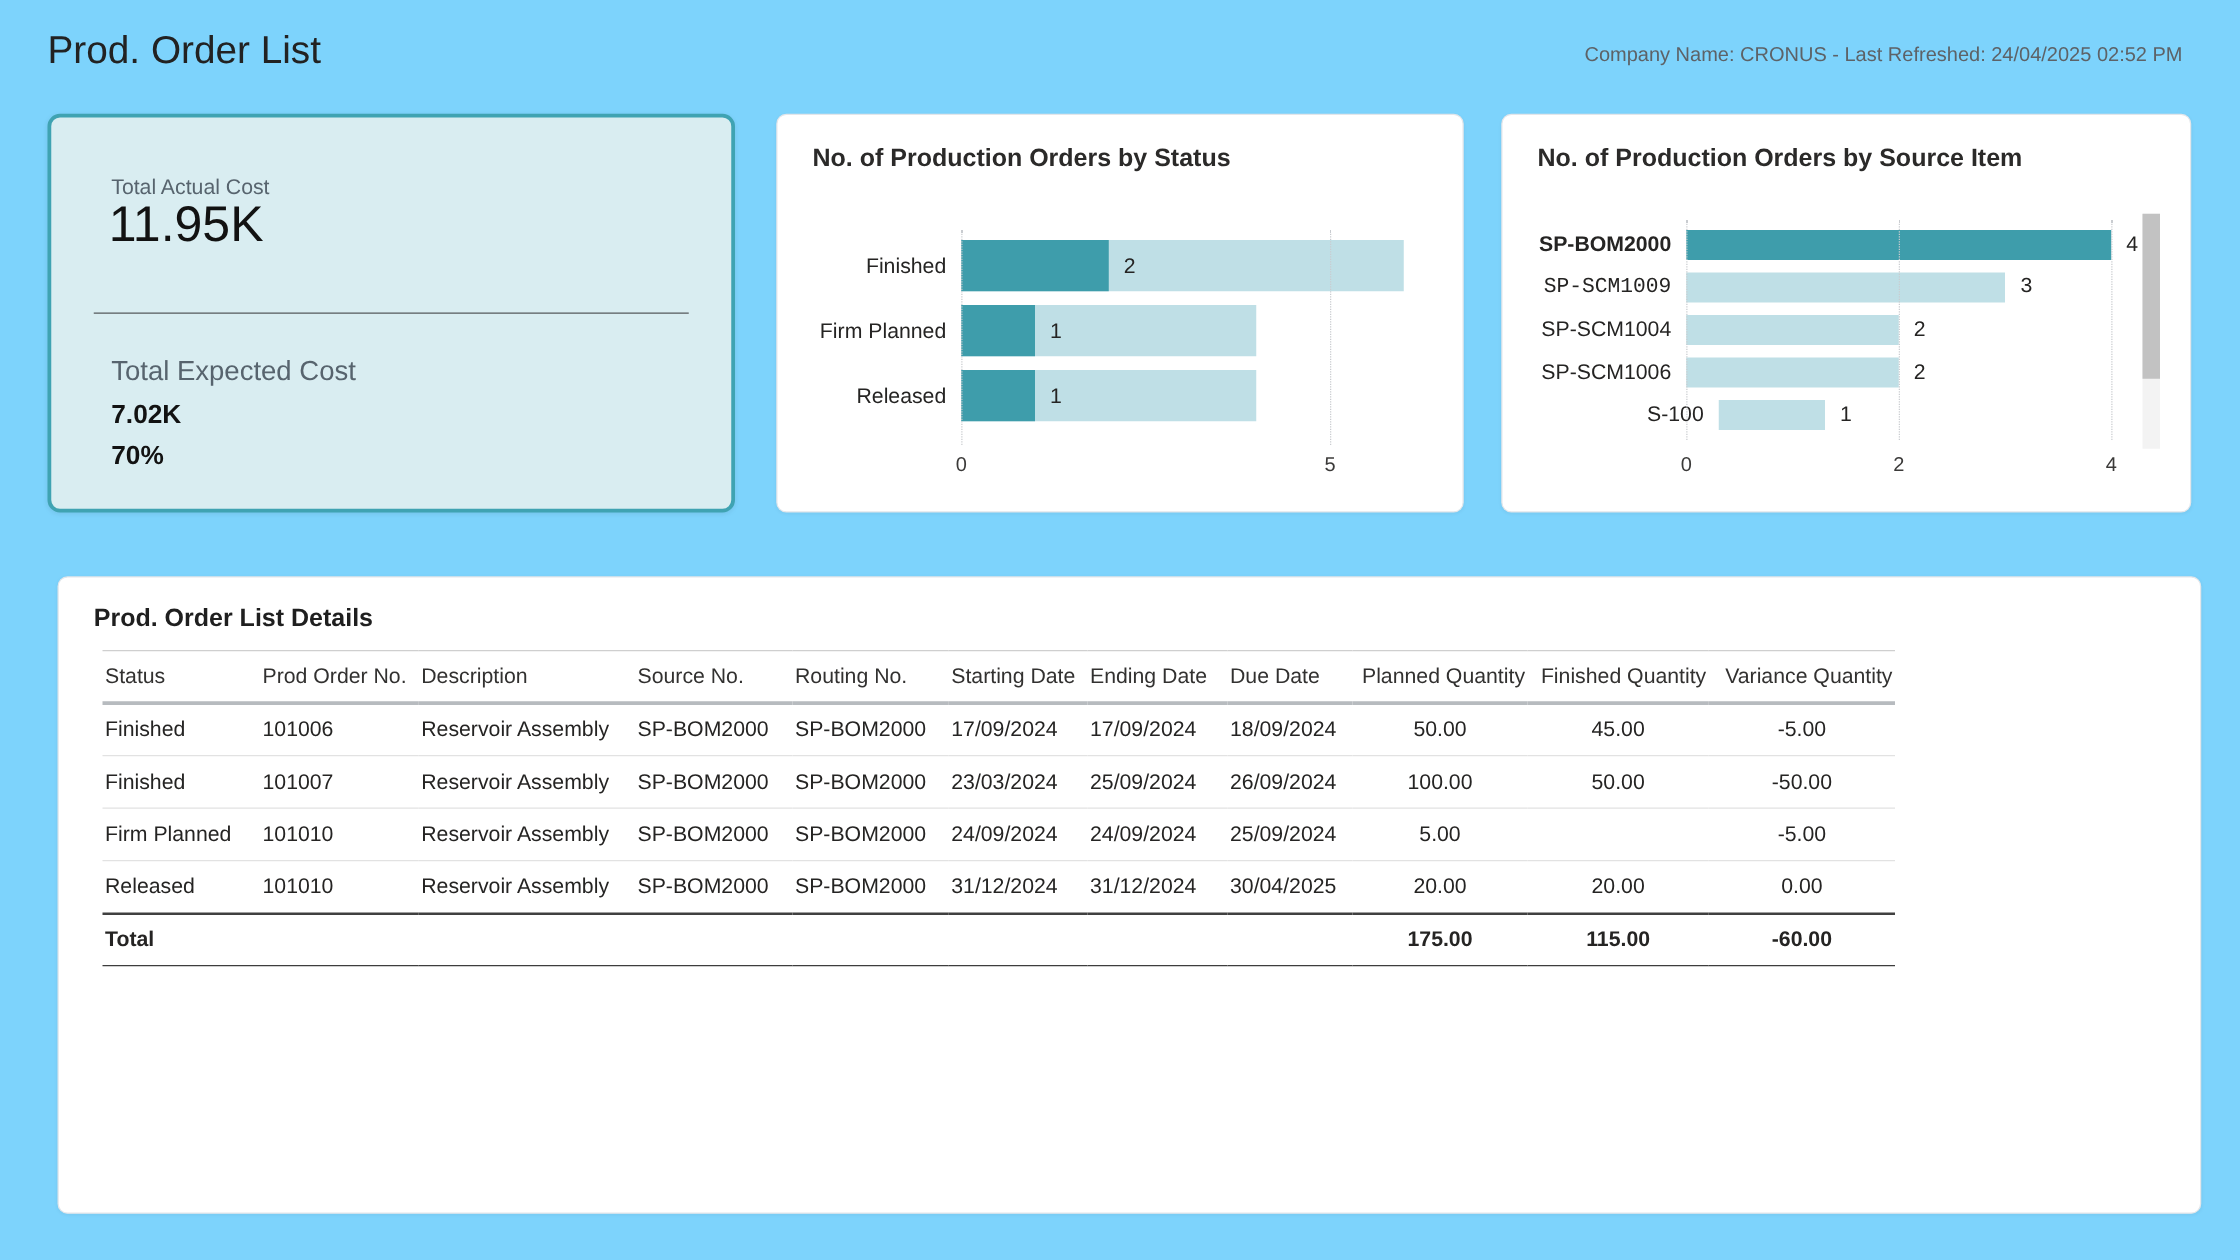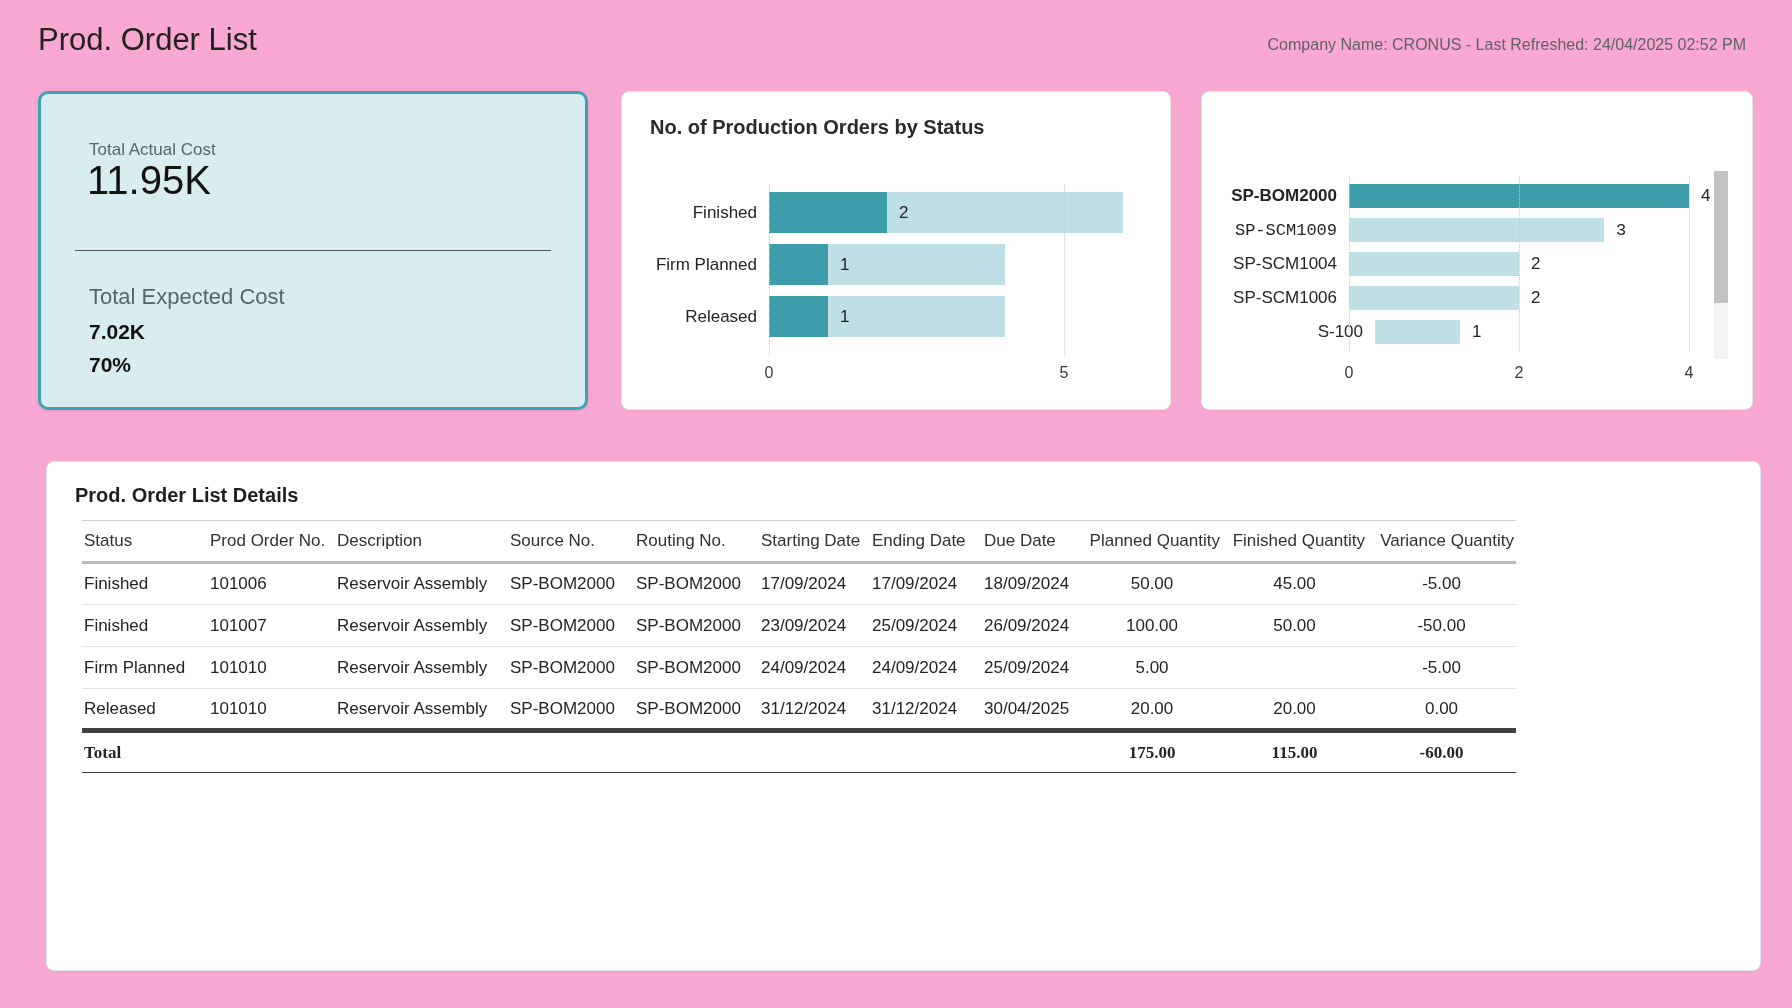--- a/index.html
+++ b/index.html
@@ -1,18 +1,18 @@
 <!DOCTYPE html>
 <html><head>
 <meta charset="utf-8">
 <style>
   * { margin:0; padding:0; box-sizing:border-box; }
   html,body { background:#eff1f4; }
   body { font-family:"Liberation Sans", sans-serif; color:#252423; }
-  .canvas { position:relative; width:1792px; height:1008px; background:#f9a8d4; overflow:hidden; }
+  .canvas { position:relative; width:1792px; height:1008px; background:#7dd3fc; overflow:hidden; }
 
   .page-title { position:absolute; left:38px; top:22px; font-size:31px; font-weight:300; color:#222; }
   .header-meta { position:absolute; right:46px; top:36px; font-size:16px; color:#5d6267; }
 
   .card { position:absolute; background:#fff; border:1px solid #e3e6ea; border-radius:8px;
           box-shadow:0 1px 3px rgba(0,0,0,0.05); }
 
   
   .kpi-card { left:38px; top:91px; width:550px; height:319px; background:#d9edf1;
               border:3px solid #3fa3b2; border-radius:10px; box-shadow:0 1px 4px rgba(0,0,0,0.08); }
@@ -45,21 +45,21 @@
 
   
   .table-card { left:46px; top:461px; width:1715px; height:510px; }
   .table-title { position:absolute; left:28px; top:22px; font-size:20px; font-weight:bold; color:#1f1f1f; }
   .details-table { position:absolute; left:35px; top:58px; width:1434px; border-collapse:collapse; table-layout:fixed; }
   .details-table th { font-size:17px; font-weight:normal; color:#323130; text-align:left; height:42px;
                       border-top:1px solid #cfcfcf; border-bottom:3px solid #b7bbbf; padding:0 2px; }
   .details-table th.num { text-align:right; }
   .details-table td { font-size:17px; color:#252423; height:42px; border-bottom:1px solid #e2e2e2; padding:0 2px; }
   .details-table td.num { text-align:center; }
-  .details-table tr.total-row td { font-weight:bold; border-top:5px solid #404040; border-bottom:1px solid #3d3d3d;font-family:Liberation Serif, serif; }
+  .details-table tr.total-row td { font-weight:bold; border-top:2px solid #404040; border-bottom:1px solid #3d3d3d; }
 </style>
 </head>
 <body>
 
 <div class="canvas">
 
   <div class="page-title">Prod. Order List</div>
   <div class="header-meta">Company Name: CRONUS - Last Refreshed: 24/04/2025 02:52 PM</div>
 
   <div class="kpi-card card">
@@ -98,20 +98,21 @@
           <div class="bar-value" style="left: 218px;">1</div>
         </div>
         <div class="gridline" style="left: 147px; top: 92px; height: 172px;"></div>
         <div class="axis-tick" style="left: 147px;">0</div>
         <div class="gridline" style="left: 442px; top: 92px; height: 172px;"></div>
         <div class="axis-tick" style="left: 442px;">5</div>
       </div>
   </div>
 
   <div class="source-card card">
+    <div class="chart-title">No. of Production Orders by Source Item</div>
     <div>
         <div class="bar-row" style="top: 92px; height: 24px; width: 100%;">
           <div class="bar-label" style="font-weight: bold;">SP-BOM2000</div>
           <div class="bar-track" style="left: 147px; width: 340px; background: rgb(62, 157, 171);"></div>
           <div class="bar-value" style="left: 499px;">4</div>
         </div>
         <div class="bar-row" style="top: 126px; height: 24px; width: 100%; font-family: Liberation Mono, monospace;">
           <div class="bar-label">SP-SCM1009</div>
           <div class="bar-track" style="left: 147px; width: 255px; background: rgb(191, 223, 230);"></div>
           <div class="bar-value" style="left: 414px;">3</div>
@@ -187,21 +188,21 @@
             <td class="num">50.00</td>
             <td class="num">45.00</td>
             <td class="num">-5.00</td>
           </tr>
           <tr>
             <td class="">Finished</td>
             <td class="">101007</td>
             <td class="">Reservoir Assembly</td>
             <td class="">SP-BOM2000</td>
             <td class="">SP-BOM2000</td>
-            <td class="">23/09/2024</td>
+            <td class="">23/03/2024</td>
             <td class="">25/09/2024</td>
             <td class="">26/09/2024</td>
             <td class="num">100.00</td>
             <td class="num">50.00</td>
             <td class="num">-50.00</td>
           </tr>
           <tr>
             <td class="">Firm Planned</td>
             <td class="">101010</td>
             <td class="">Reservoir Assembly</td>

